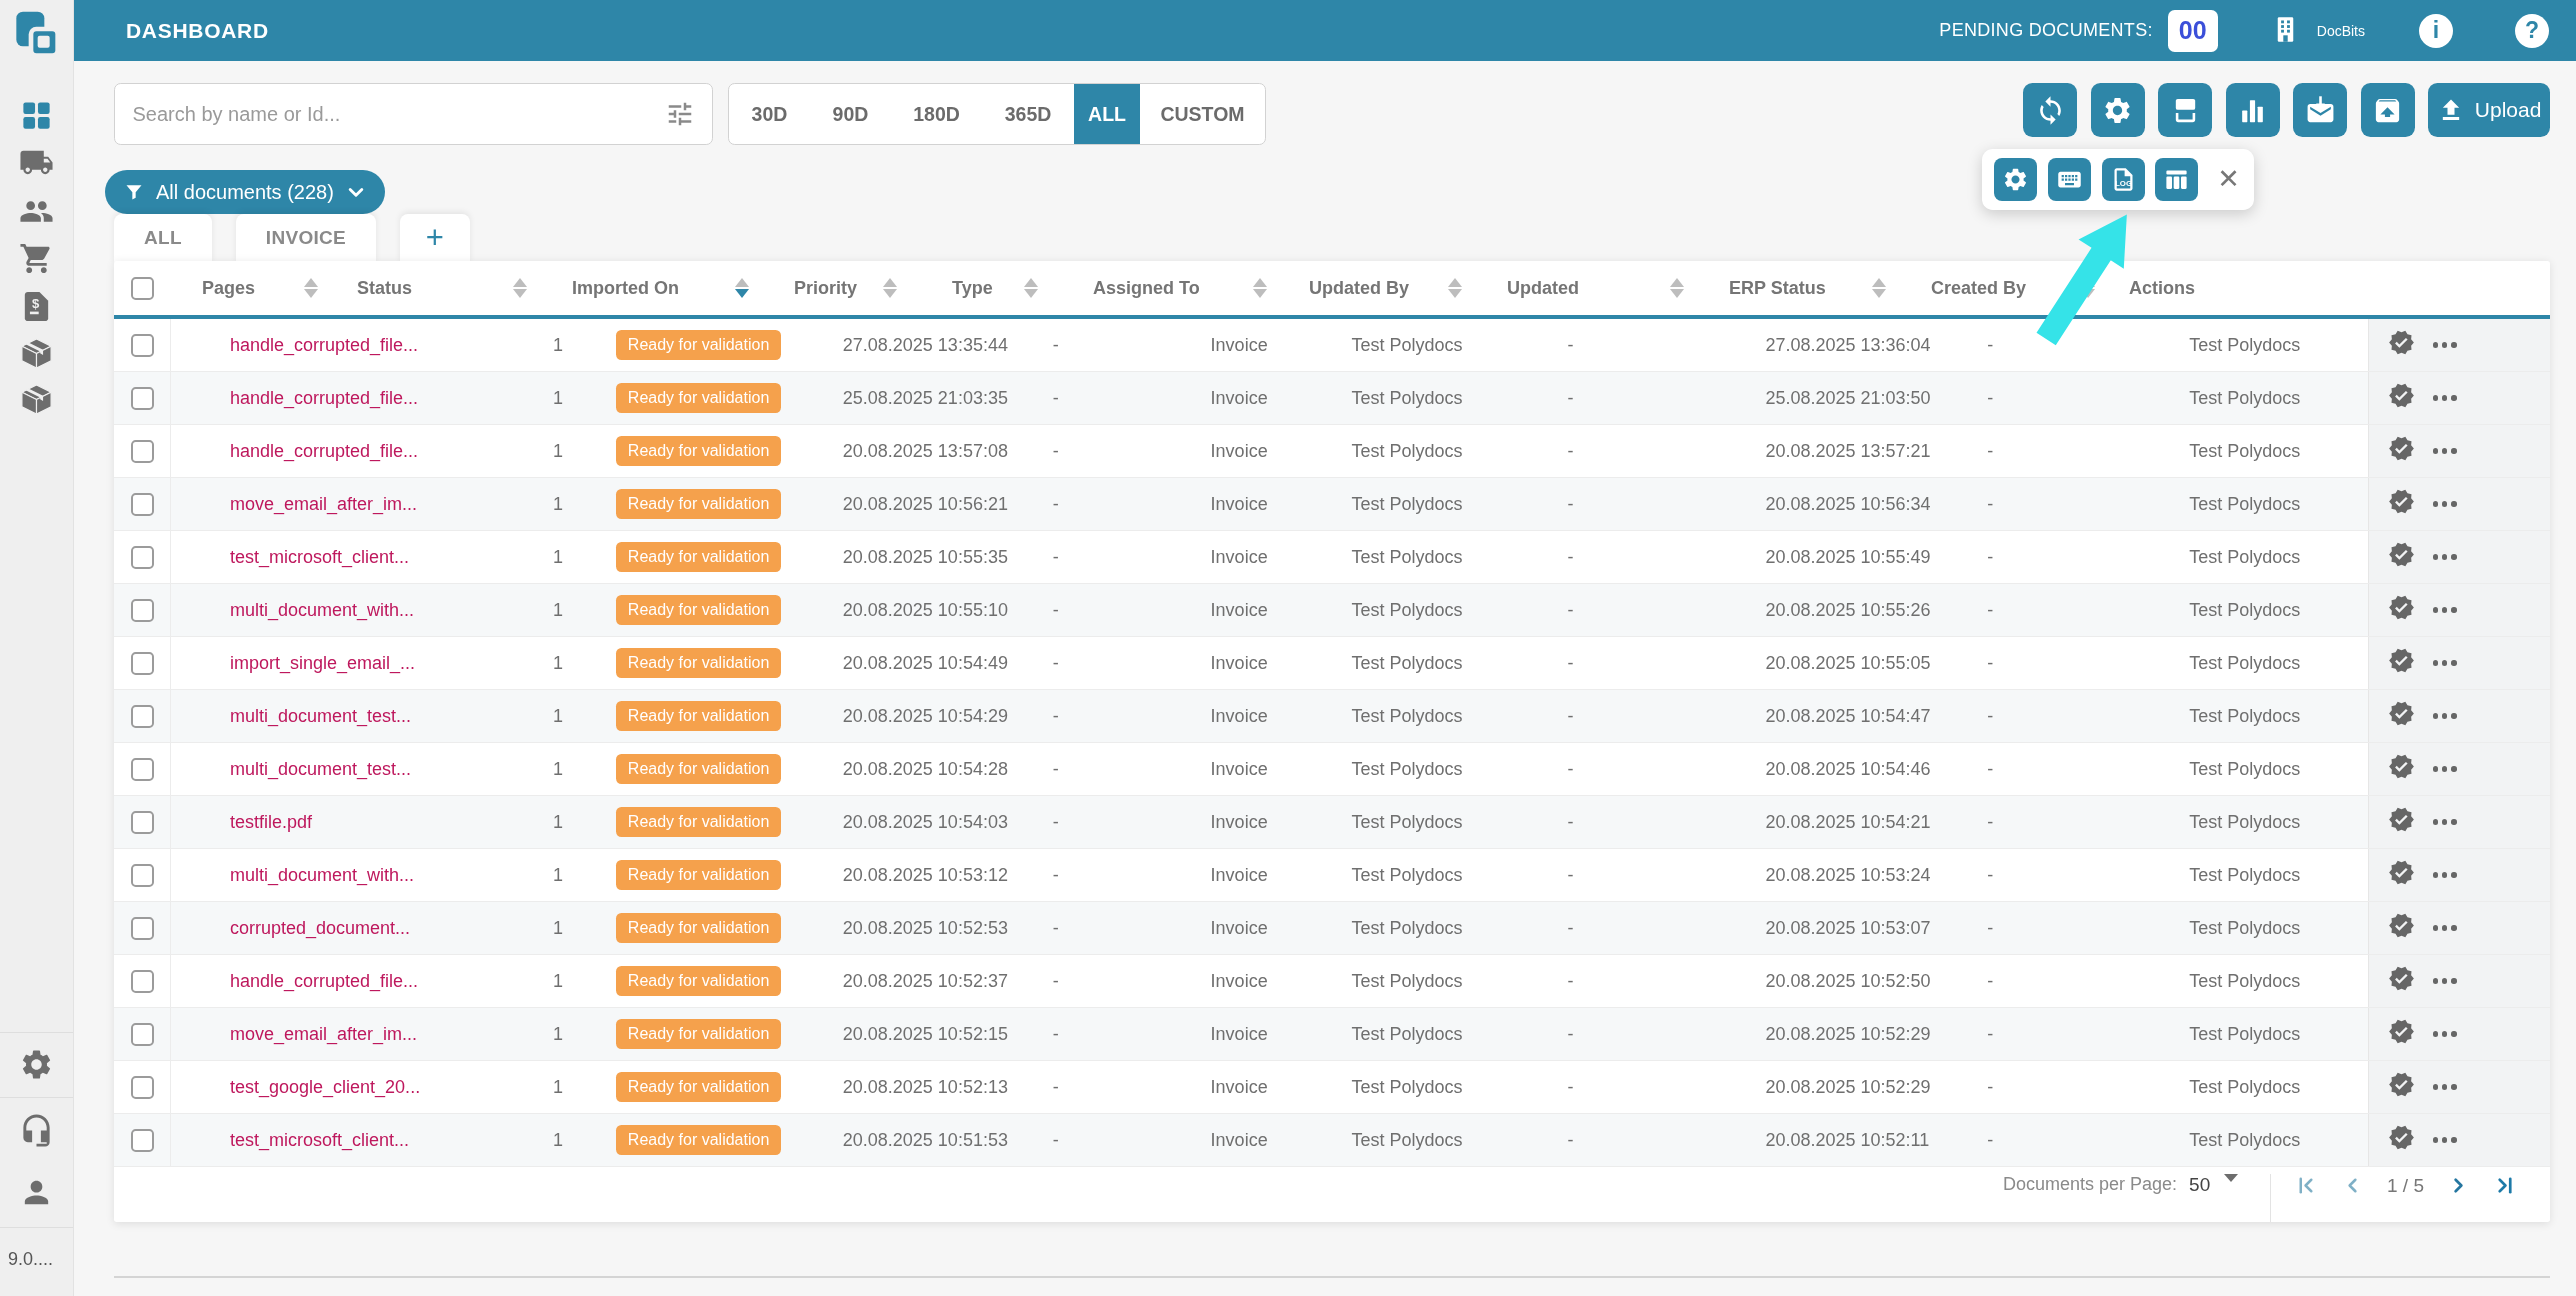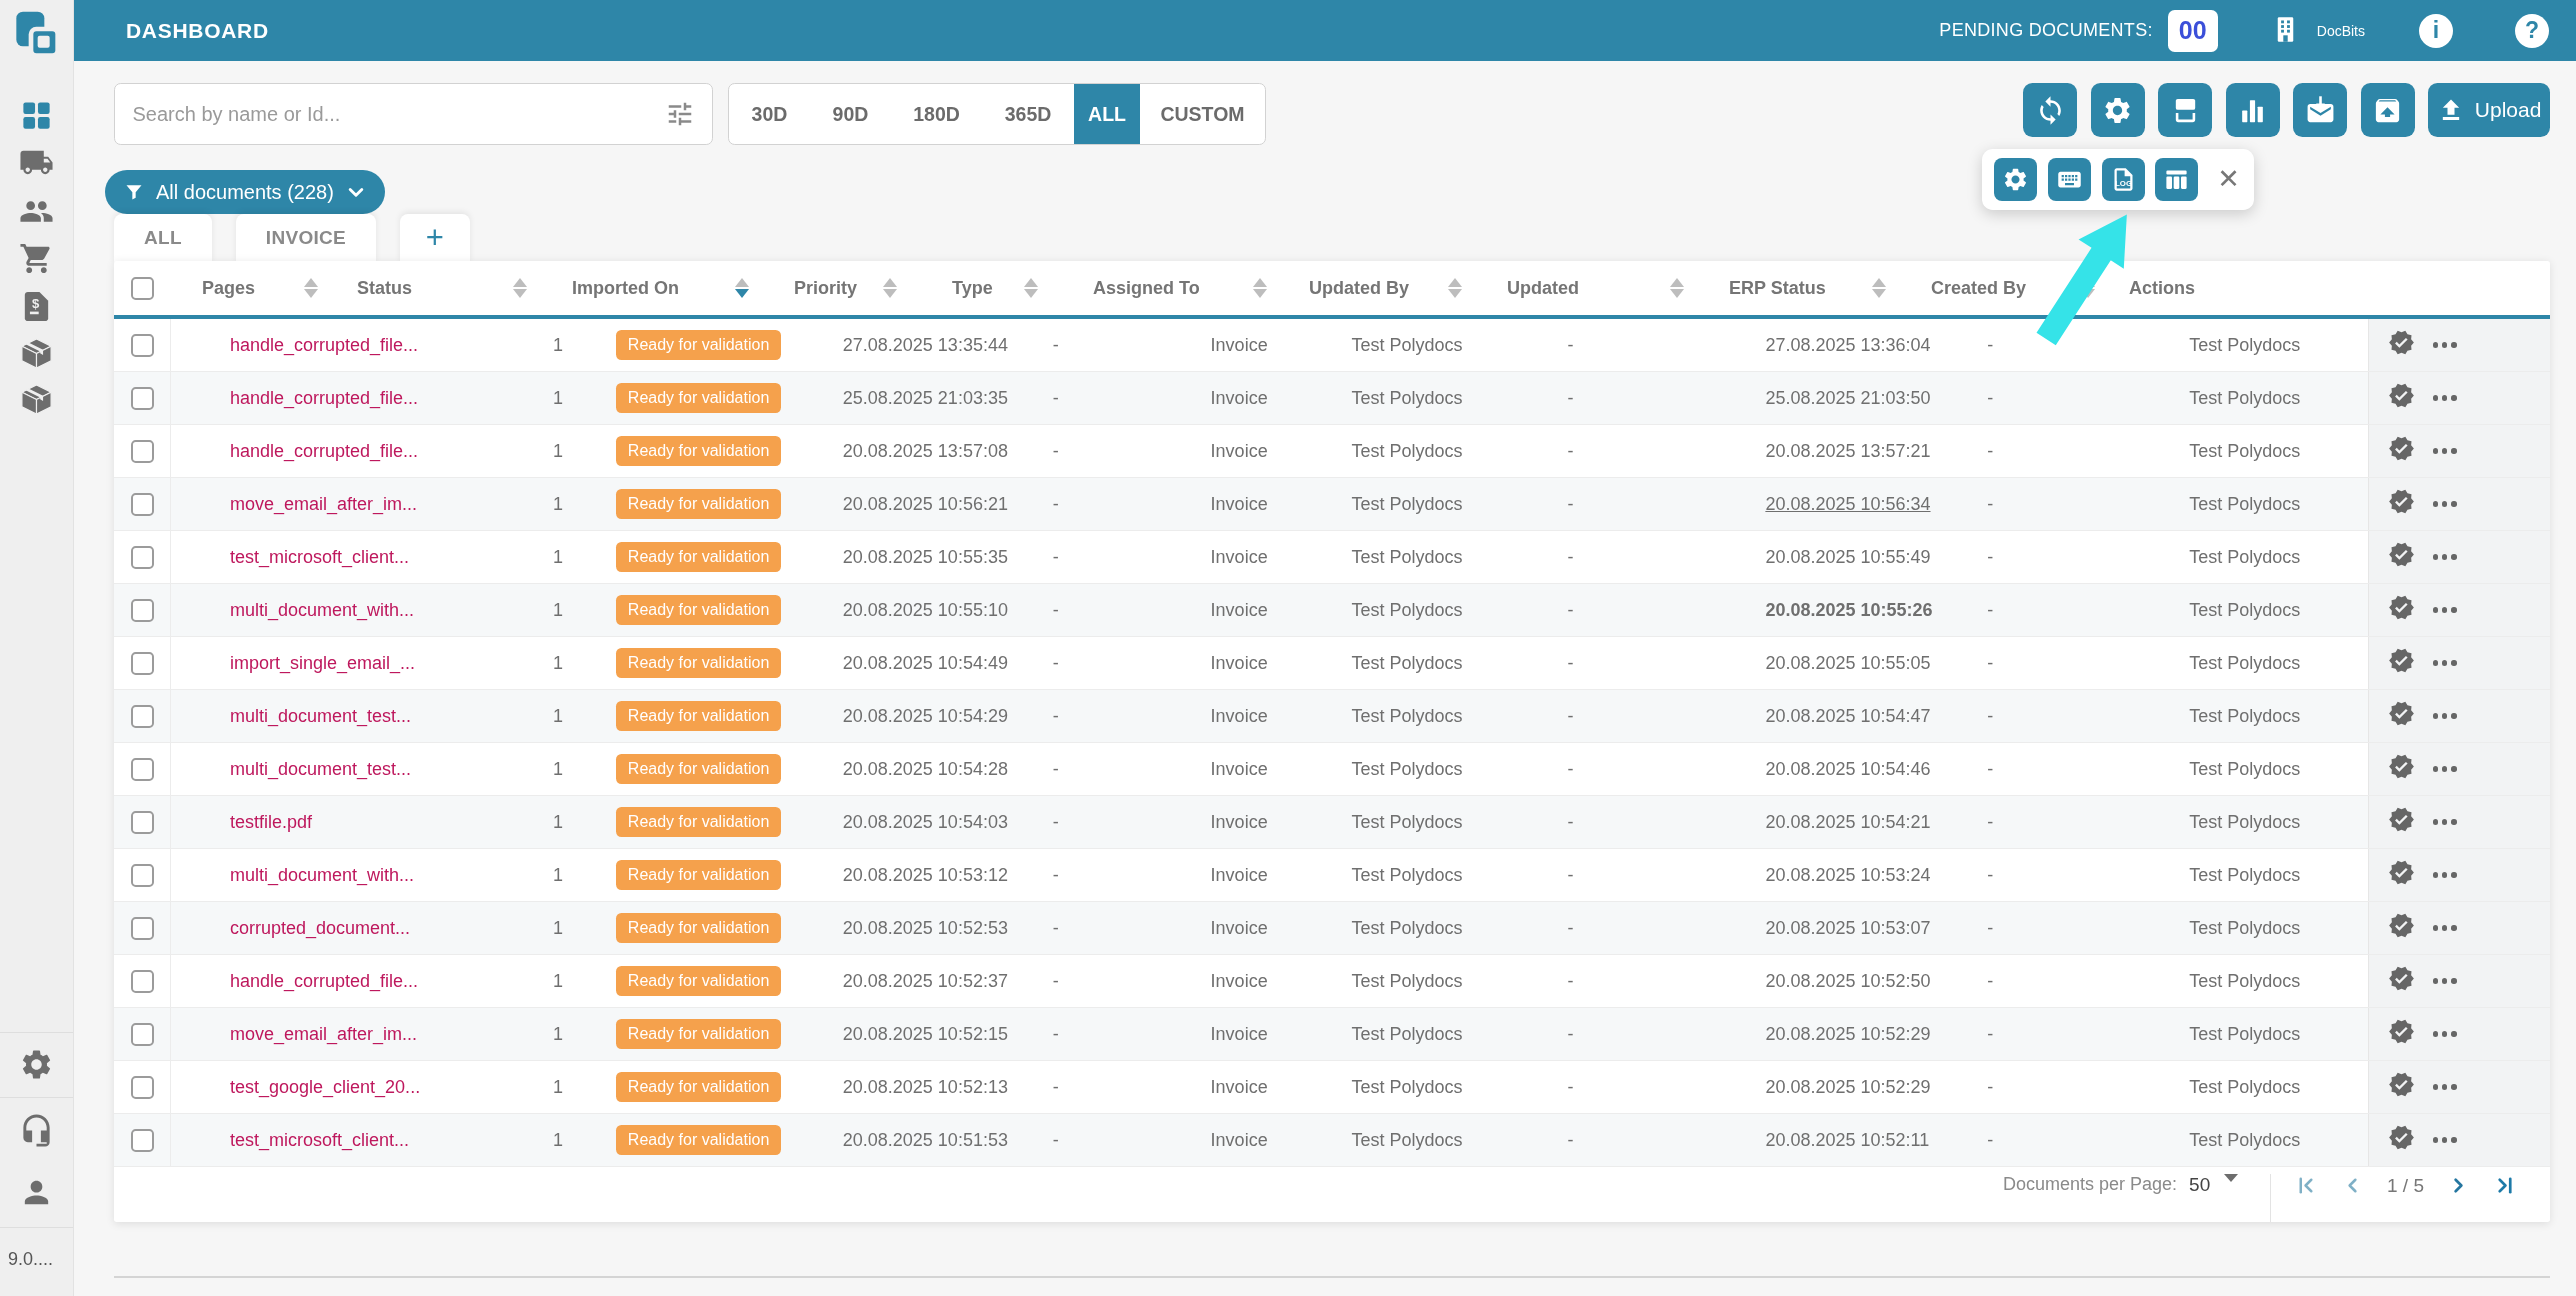--- a/index.html
+++ b/index.html
@@ -494,21 +494,21 @@
           <span class="checkbox"></span>
         </div>
         <div class="cell" style="width: 259px; padding-left: 59px;"><span class="doc-link">move_email_after_im...</span></div>
         <div class="cell" style="width: 162px; padding-left: 123px;">1</div>
         <div class="cell" style="width: 209px; padding-left: 24px;"><span class="status-badge">Ready for validation</span></div>
         <div class="cell" style="width: 222px; padding-left: 42px;">20.08.2025 10:56:21</div>
         <div class="cell" style="width: 148px; padding-left: 30px;">-</div>
         <div class="cell" style="width: 141px; padding-left: 40px;">Invoice</div>
         <div class="cell" style="width: 229px; padding-left: 40px;">Test Polydocs</div>
         <div class="cell" style="width: 195px; padding-left: 27px;">-</div>
-        <div class="cell" style="width: 222px; padding-left: 30px; text-decoration: underline;">20.08.2025 10:56:34</div>
+        <div class="cell" style="width: 222px; padding-left: 30px;">20.08.2025 10:56:34</div>
         <div class="cell" style="width: 202px; padding-left: 30px;">-</div>
         <div class="cell" style="width: 209px; padding-left: 30px;">Test Polydocs</div>
         <div class="cell actions-cell" style="width: 182px; padding-left: 19px;">
           <span class="seal-icon"><svg viewBox="0 0 24 24">
               <path d="M23 12l-2.44-2.79.34-3.69-3.61-.82-1.89-3.2L12 2.96 8.6 1.5 6.71 4.69 3.1 5.5l.34 3.7L1 12l2.44 2.79-.34 3.7 3.61.82L8.6 22.5l3.4-1.47 3.4 1.46 1.89-3.19 3.61-.82-.34-3.69L23 12zm-12.91 4.72l-3.8-3.81 1.48-1.48 2.32 2.33 5.85-5.87 1.48 1.48-7.33 7.35z"></path>
             </svg></span>
           <span class="dots-icon">
             <i></i>
             <i></i>
             <i></i>
@@ -546,21 +546,21 @@
           <span class="checkbox"></span>
         </div>
         <div class="cell" style="width: 259px; padding-left: 59px;"><span class="doc-link">multi_document_with...</span></div>
         <div class="cell" style="width: 162px; padding-left: 123px;">1</div>
         <div class="cell" style="width: 209px; padding-left: 24px;"><span class="status-badge">Ready for validation</span></div>
         <div class="cell" style="width: 222px; padding-left: 42px;">20.08.2025 10:55:10</div>
         <div class="cell" style="width: 148px; padding-left: 30px;">-</div>
         <div class="cell" style="width: 141px; padding-left: 40px;">Invoice</div>
         <div class="cell" style="width: 229px; padding-left: 40px;">Test Polydocs</div>
         <div class="cell" style="width: 195px; padding-left: 27px;">-</div>
-        <div class="cell" style="width: 222px; padding-left: 30px; font-weight: bold;">20.08.2025 10:55:26</div>
+        <div class="cell" style="width: 222px; padding-left: 30px;">20.08.2025 10:55:26</div>
         <div class="cell" style="width: 202px; padding-left: 30px;">-</div>
         <div class="cell" style="width: 209px; padding-left: 30px;">Test Polydocs</div>
         <div class="cell actions-cell" style="width: 182px; padding-left: 19px;">
           <span class="seal-icon"><svg viewBox="0 0 24 24">
               <path d="M23 12l-2.44-2.79.34-3.69-3.61-.82-1.89-3.2L12 2.96 8.6 1.5 6.71 4.69 3.1 5.5l.34 3.7L1 12l2.44 2.79-.34 3.7 3.61.82L8.6 22.5l3.4-1.47 3.4 1.46 1.89-3.19 3.61-.82-.34-3.69L23 12zm-12.91 4.72l-3.8-3.81 1.48-1.48 2.32 2.33 5.85-5.87 1.48 1.48-7.33 7.35z"></path>
             </svg></span>
           <span class="dots-icon">
             <i></i>
             <i></i>
             <i></i>

